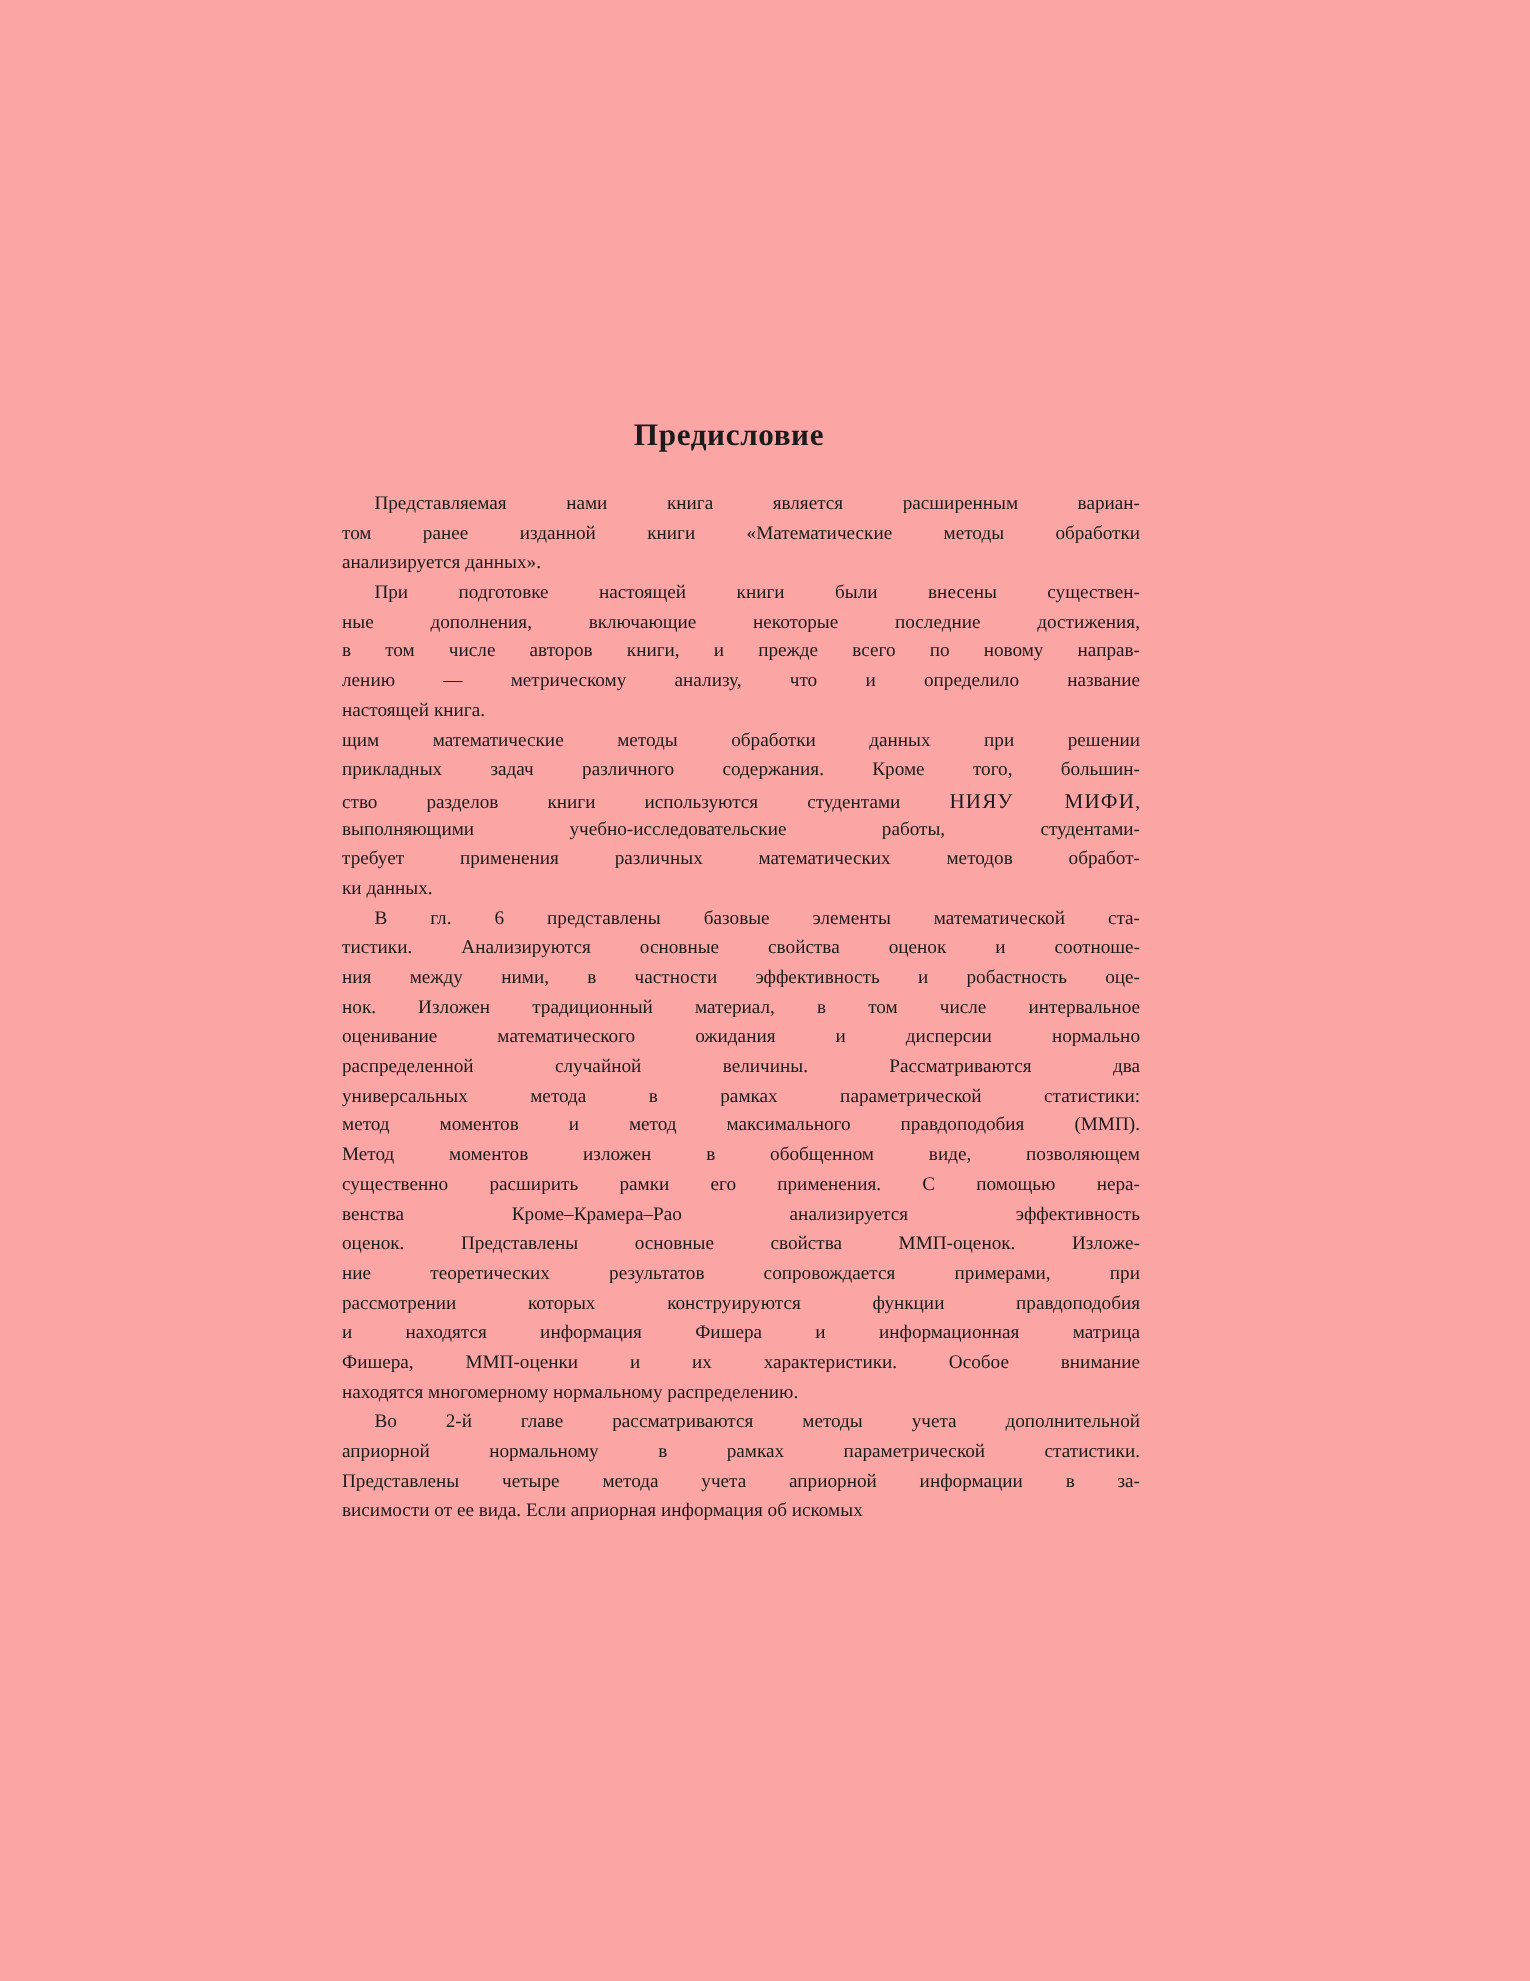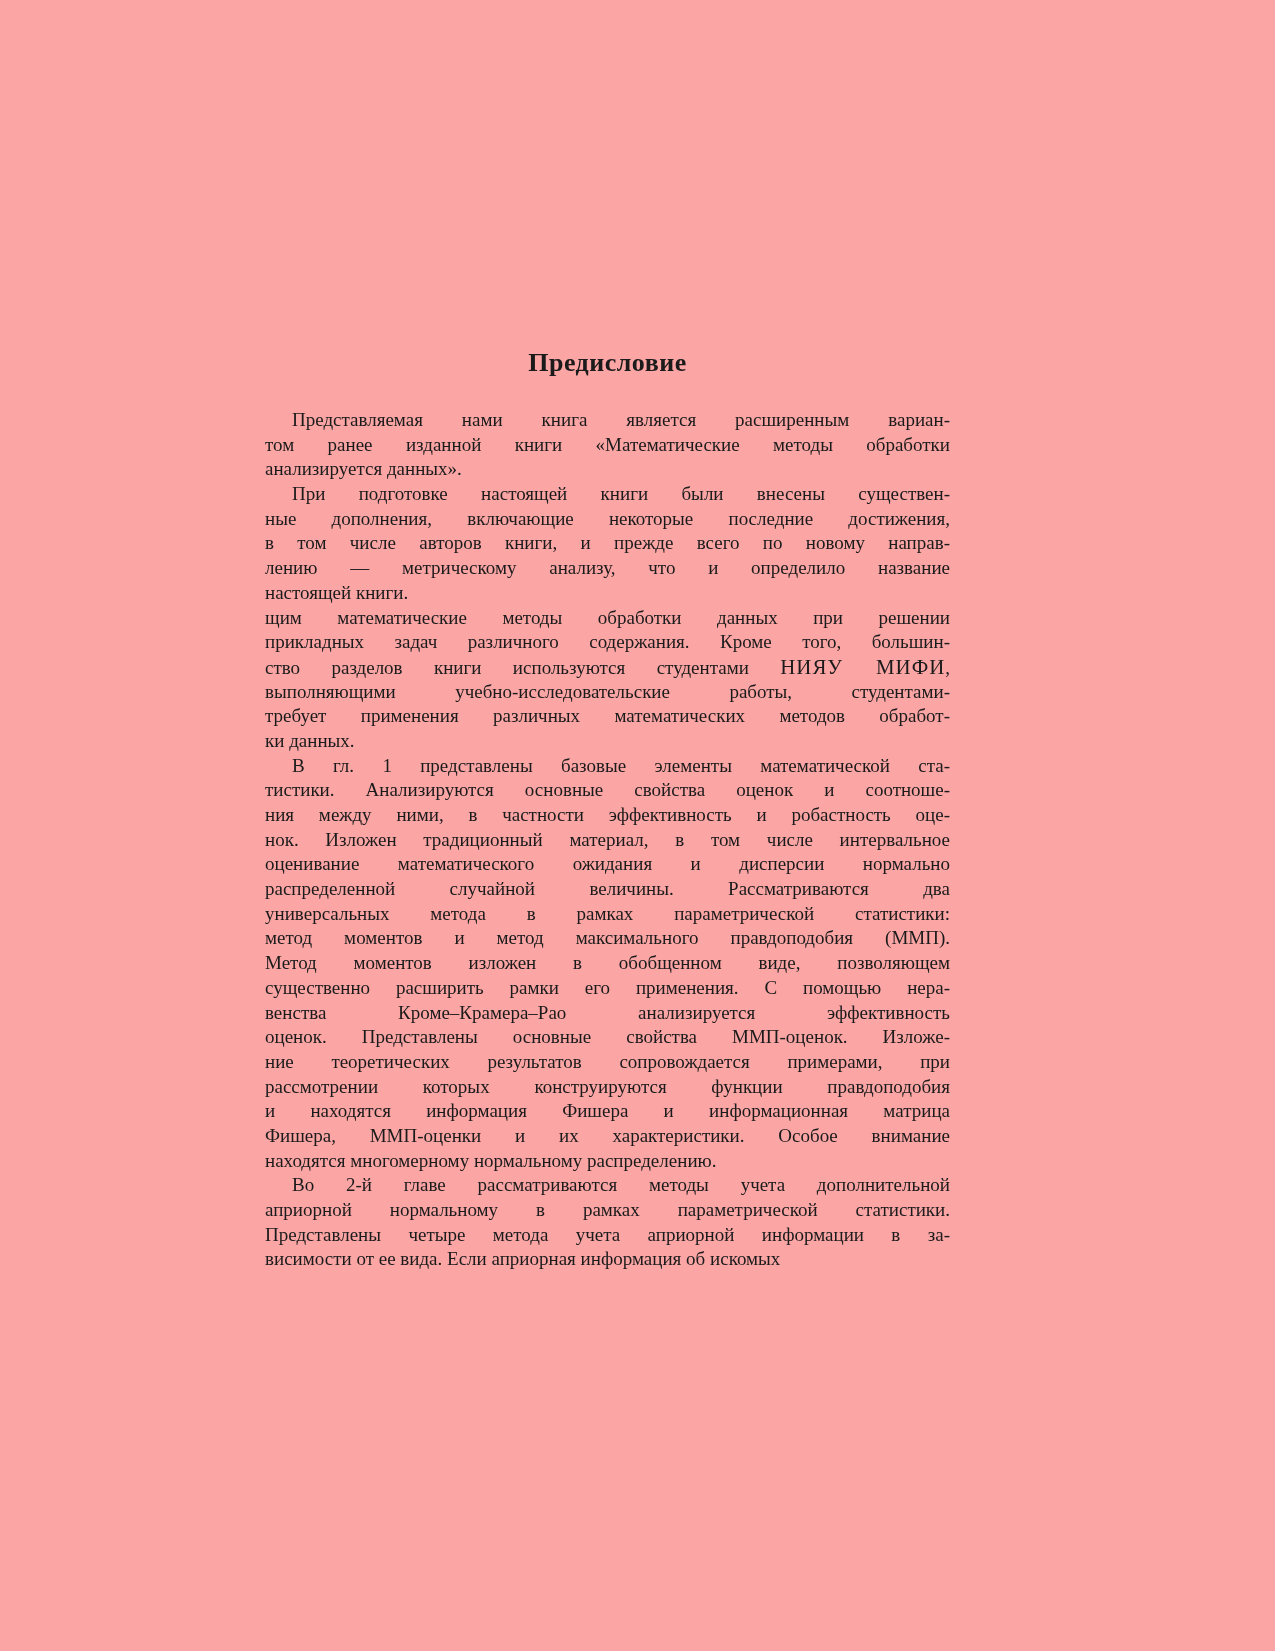--- a/index.html
+++ b/index.html
@@ -30,22 +30,23 @@
   }
   .title {
     font-size: 26px;
     font-weight: bold;
     text-align: center;
     letter-spacing: 0.5px;
     margin: 0 0 30px 0;
     line-height: 30px;
   }
   .body-text {
-    font-size: 19px;
+    font-size: 16px;
     line-height: 24.7px;
+    margin-left: 20px;
   }
   .para { margin: 0; }
   .line {
     text-align: justify;
     text-align-last: justify;
     white-space: normal;
     height: 24.7px;
   }
   .line.first { text-indent: 27px; }
   .line.lastline { text-align-last: left; }
@@ -64,32 +65,32 @@
         <div class="para">
           <div class="line first">Представляемая нами книга является расширенным вариан-</div>
           <div class="line">том ранее изданной книги «Математические методы обработки</div>
           <div class="line lastline">анализируется данных».</div>
         </div>
         <div class="para">
           <div class="line first">При подготовке настоящей книги были внесены существен-</div>
           <div class="line">ные дополнения, включающие некоторые последние достижения,</div>
           <div class="line">в том числе авторов книги, и прежде всего по новому направ-</div>
           <div class="line">лению — метрическому анализу, что и определило название</div>
-          <div class="line lastline">настоящей книги.</div>
+          <div class="line lastline">настоящей книга.</div>
         </div>
         <div class="para">
           <div class="line">щим математические методы обработки данных при решении</div>
           <div class="line">прикладных задач различного содержания. Кроме того, большин-</div>
           <div class="line">ство разделов книги используются студентами <span class="caps">НИЯУ МИФИ</span>,</div>
           <div class="line">выполняющими учебно-исследовательские работы, студентами-</div>
           <div class="line">требует применения различных математических методов обработ-</div>
           <div class="line lastline">ки данных.</div>
         </div>
         <div class="para">
-          <div class="line first">В гл. 1 представлены базовые элементы математической ста-</div>
+          <div class="line first">В гл. 6 представлены базовые элементы математической ста-</div>
           <div class="line">тистики. Анализируются основные свойства оценок и соотноше-</div>
           <div class="line">ния между ними, в частности эффективность и робастность оце-</div>
           <div class="line">нок. Изложен традиционный материал, в том числе интервальное</div>
           <div class="line">оценивание математического ожидания и дисперсии нормально</div>
           <div class="line">распределенной случайной величины. Рассматриваются два</div>
           <div class="line">универсальных метода в рамках параметрической статистики:</div>
           <div class="line">метод моментов и метод максимального правдоподобия (ММП).</div>
           <div class="line">Метод моментов изложен в обобщенном виде, позволяющем</div>
           <div class="line">существенно расширить рамки его применения. С помощью нера-</div>
           <div class="line">венства Кроме–Крамера–Рао анализируется эффективность</div>

